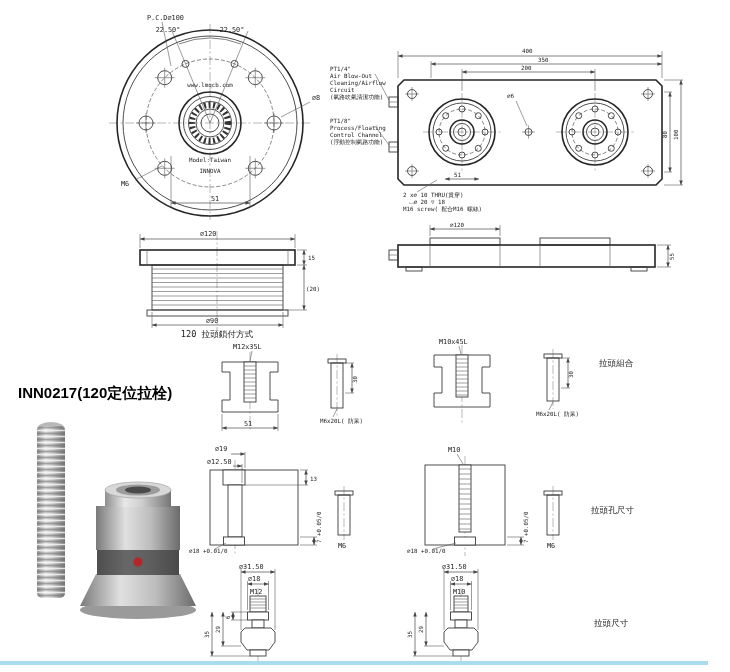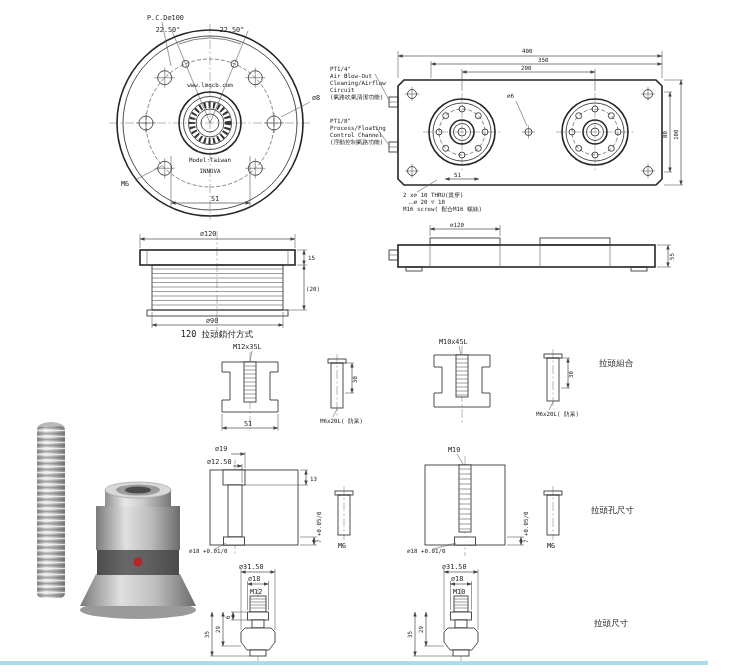--- a/index.html
+++ b/index.html
@@ -553,20 +553,21 @@
       <text class="t5" x="23" y="75" transform="rotate(-90 23 75)">29</text>
     </g>
     <g>
       <line class="lnt" x1="53" y1="98" x2="13" y2="98"></line>
       <line class="dim" x1="15" y1="54" x2="15" y2="98" marker-start="url(#mJ)" marker-end="url(#mJ)"></line>
       <text class="t5" x="12" y="80" transform="rotate(-90 12 80)">35</text>
     </g>
     <text class="t8" x="194" y="68">拉頭尺寸</text>
   </svg>
 
+  <div class="photo-title">INN0217(120定位拉栓)</div>
   <svg class="view" style="left:10px;top:402px" width="195" height="240">
     <defs>
       <linearGradient id="gm1" x1="0" y1="0" x2="1" y2="0">
         <stop offset="0" stop-color="#8f8f8f"></stop>
           <stop offset="0.3" stop-color="#e8e8e8"></stop>
         <stop offset="0.55" stop-color="#cfcfcf"></stop>
           <stop offset="1" stop-color="#767676"></stop>
       </linearGradient>
       <linearGradient id="gm2" x1="0" y1="0" x2="1" y2="0">
         <stop offset="0" stop-color="#7a7a7a"></stop>

